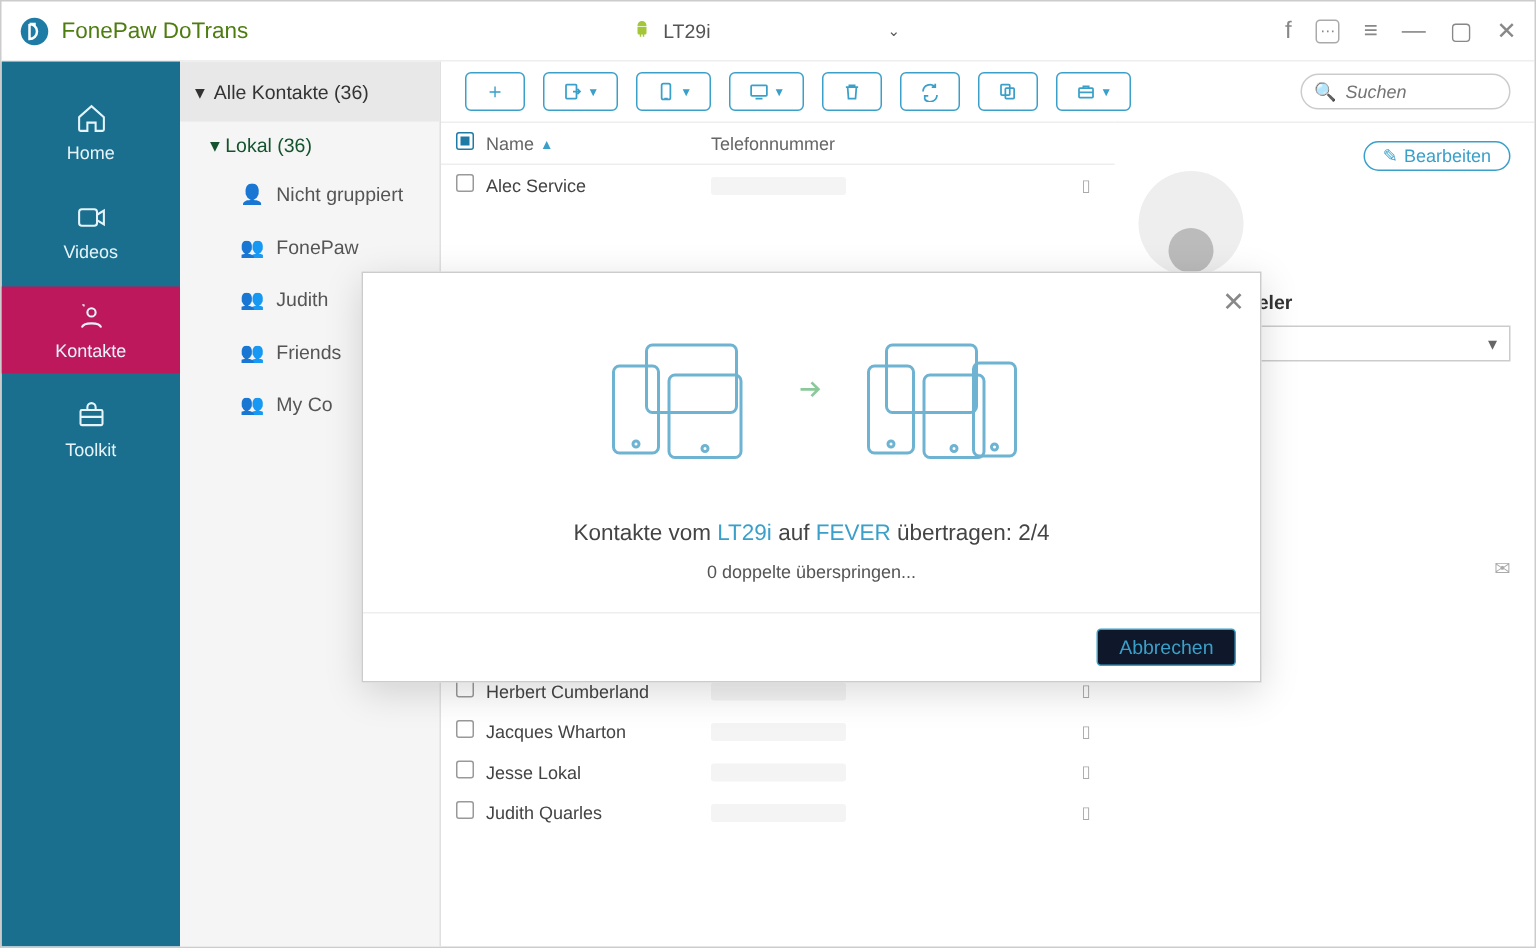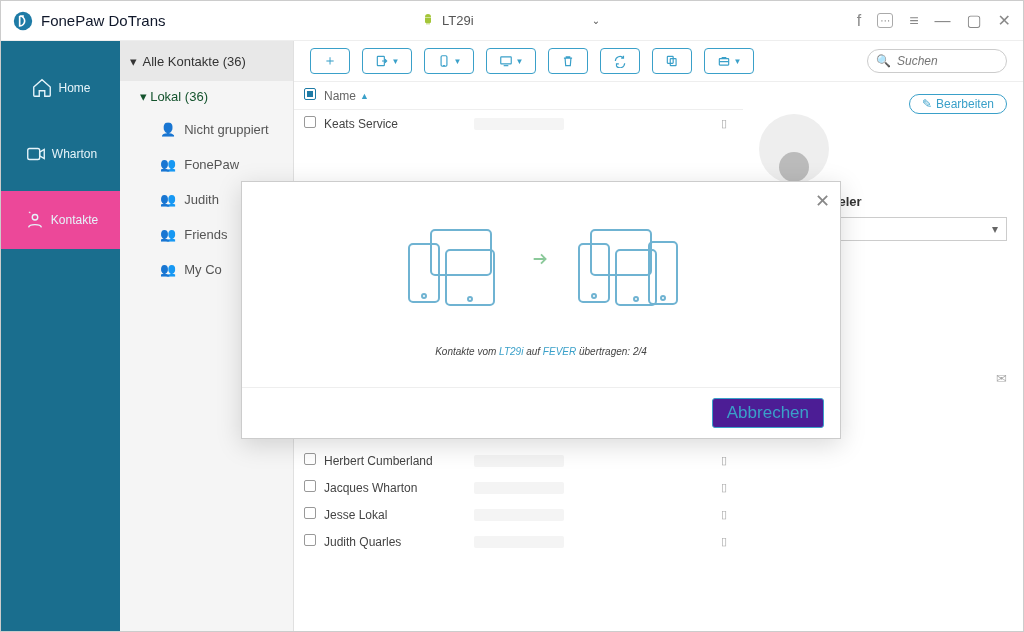--- a/index.html
+++ b/index.html
@@ -1,30 +1,30 @@
 <!DOCTYPE html>
 <html><head>
 <meta charset="utf-8">
 <style>
 * { margin: 0; padding: 0; box-sizing: border-box; font-family: -apple-system, "Segoe UI", Arial, sans-serif; }
 body { background: #fff; width: 1024px; height: 632px; overflow: hidden; border: 1px solid #ccc; position: relative; }
 
 
 .titlebar { height: 40px; display: flex; align-items: center; padding: 0 12px; border-bottom: 1px solid #eee; }
 .titlebar .logo-icon { width: 20px; height: 20px; margin-right: 8px; color: #1e7ba6; }
-.titlebar .app-title { color: #0f172a; font-size: 15px; font-weight: 500; }
+.titlebar .app-title { color: #4d7c0f; font-size: 15px; font-weight: 500; }
 .titlebar .device-group { margin-left: auto; margin-right: auto; display: flex; align-items: center; gap: 8px; color: #555; font-size: 13px; cursor: pointer; }
 .titlebar .device-group .android-icon { color: #a4c639; font-size: 13px; }
 .titlebar .right-icons { display: flex; align-items: center; gap: 16px; color: #888; }
 
 
 .body-row { display: flex; height: calc(100% - 40px); }
 .sidebar { width: 119px; background: #1a6e8e; display: flex; flex-direction: column; align-items: center; padding-top: 18px; gap: 8px; }
-.sidebar-item { display: flex; flex-direction: row; align-items: center; gap: 4px; color: #e6f4fa; font-size: 12px; height: 58px; justify-content: center; width: 100%; cursor: pointer; }
-.sidebar-item.active { background: #ec4899; }
+.sidebar-item { display: flex; flex-direction: column; align-items: center; gap: 4px; color: #e6f4fa; font-size: 12px; height: 58px; justify-content: center; width: 100%; cursor: pointer; }
+.sidebar-item.active { background: #be185d; }
 .sidebar-item svg { width: 22px; height: 22px; }
 .sidebar-item .label { font-size: 12px; }
 .sidebar-item .icon-specific { width: 24px; height: 24px; display: flex; align-items: center; justify-content: center; }
 
 
 .midpanel { width: 174px; background: #f5f5f5; border-right: 1px solid #e0e0e0; font-size: 13px; }
 .tree-header { height: 40px; display: flex; align-items: center; padding: 0 10px; background: #e8e8e8; color: #333; gap: 6px; }
 .tree-sub { padding: 8px 0 8px 20px; color: #14532d; }
 .tree-leaf { padding: 10px 0 10px 40px; color: #555; display: flex; align-items: center; gap: 8px; cursor: pointer; }
 .tree-leaf .g-icon { color: #999; }
@@ -60,25 +60,25 @@
 .avatar .head { width: 30px; height: 30px; background: #bbb; border-radius: 50%; margin-bottom: 2px; }
 .detail-name { font-weight: bold; color: #333; margin-top: 10px; }
 .detail-group { display: flex; border: 1px solid #ccc; align-items: center; padding: 4px 8px; font-size: 12px; color: #666; margin-top: 8px; justify-content: space-between; cursor:pointer;}
 
 
 .modal { position: absolute; top: 180px; left: 240px; width: 600px; background: #fff; border: 1px solid #ccc; box-shadow: 0 6px 24px rgba(0,0,0,0.15); }
 .modal .close { position: absolute; right: 10px; top: 8px; color: #888; font-size: 18px; cursor: pointer; }
 .modal-body { padding: 40px 30px 20px; text-align: center; }
 .phones-row { display: flex; justify-content: center; gap: 60px; align-items: center; color: #6fb3d2; margin-bottom: 30px; position: relative;}
 .phone-set svg { stroke: #6fb3d2; }
-.transfer-text { font-size: 10px; color: #444; margin-bottom: 10px; font-style: italic; }
+.transfer-text { font-size: 15px; color: #444; margin-bottom: 10px; }
 .transfer-text .blue { color: #3aa0c9; }
 .skip-text { font-size: 12px; color: #555; }
 .modal-footer { border-top: 1px solid #eee; padding: 10px 16px; text-align: right; }
-.cancel-btn { border: 1px solid #3aa0c9; color: #3aa0c9; background: #4c1d95; border-radius: 3px; padding: 4px 14px; font-size: 17px; cursor: pointer; }
+.cancel-btn { border: 1px solid #3aa0c9; color: #3aa0c9; background: #0f172a; border-radius: 3px; padding: 4px 14px; font-size: 13px; cursor: pointer; }
 
 .caret-down { font-size: 10px; }
 </style>
 </head>
 <body>
 
 <div class="titlebar">
   <span class="logo-icon">
     <svg viewBox="0 0 24 24" width="20" height="20">
         <circle cx="12" cy="12" r="11" fill="#1e7ba6"></circle>
@@ -116,30 +116,39 @@
         </span>
       <span class="label">Home</span>
     </div>
     <div class="sidebar-item">
       <span class="icon-specific">
           <svg viewBox="0 0 24 24" fill="none" stroke="#e6f4fa" stroke-width="1.5">
             <rect x="3" y="6" width="13" height="12" rx="2"></rect>
             <path d="M16 10l5-3v10l-5-3z"></path>
           </svg>
         </span>
-      <span class="label">Wharton</span>
+      <span class="label">Videos</span>
     </div>
     <div class="sidebar-item active">
       <span class="icon-specific">
           <svg viewBox="0 0 24 24" fill="none" stroke="#e6f4fa" stroke-width="1.5">
             <circle cx="12" cy="9" r="3"></circle>
             <path d="M5 20c1-4 13-4 14 0M6 4h1M6 4v-1"></path>
           </svg>
         </span>
       <span class="label">Kontakte</span>
+    </div>
+    <div class="sidebar-item">
+      <span class="icon-specific">
+          <svg viewBox="0 0 24 24" fill="none" stroke="#e6f4fa" stroke-width="1.5">
+            <rect x="4" y="8" width="16" height="11" rx="1"></rect>
+            <path d="M9 8V6a3 3 0 0 1 6 0v2M4 13h16"></path>
+          </svg>
+        </span>
+      <span class="label">Toolkit</span>
     </div>
   </div>
 
   <div class="midpanel">
     <div class="tree-header">
         <span>▾</span>
         <span>Alle Kontakte  (36)</span>
       </div>
     <div class="tree-sub"><span>▾</span> <span>Lokal  (36)</span></div>
     <div class="tree-leaf">
@@ -218,24 +227,25 @@
     </div>
 
     <div class="content-row">
       <div class="table-wrap">
         <div class="thead">
           <span class="cb"><span class="checkbox blue"></span></span>
           <span class="col-name">
               <span>Name</span> 
               <span style="color:#3aa0c9;font-size:9px;">▲</span>
             </span>
-        </div>
-        <div class="trow">
-          <span class="cb"><span class="checkbox"></span></span>
-          <span class="col-name">Keats Service</span>
+          <span class="col-phone">Telefonnummer</span>
+        </div>
+        <div class="trow">
+          <span class="cb"><span class="checkbox"></span></span>
+          <span class="col-name">Alec Service</span>
           <span class="col-phone"></span>
           <span class="dev" style="margin-left:auto;">▯</span>
         </div>
         <div style="height:310px;"></div>
         <div class="trow">
           <span class="cb"><span class="checkbox"></span></span>
           <span class="col-name">Herbert Cumberland</span>
           <span class="col-phone"></span>
           <span class="dev" style="margin-left:auto;">▯</span>
         </div>
@@ -305,17 +315,18 @@
           <rect x="45" y="28" width="40" height="55" rx="4"></rect>
             <circle cx="65" cy="77" r="2"></circle>
           <rect x="78" y="20" width="28" height="62" rx="4"></rect>
             <circle cx="92" cy="76" r="2"></circle>
         </svg>
       </span>
     </div>
     <div class="transfer-text">
       <span>Kontakte vom </span><span class="blue">LT29i</span><span> auf </span><span class="blue">FEVER</span><span> übertragen: 2/4</span>
     </div>
+    <div class="skip-text">0 doppelte überspringen...</div>
   </div>
   <div class="modal-footer">
     <button class="cancel-btn">Abbrechen</button>
   </div>
 </div>
 
 </body></html>

